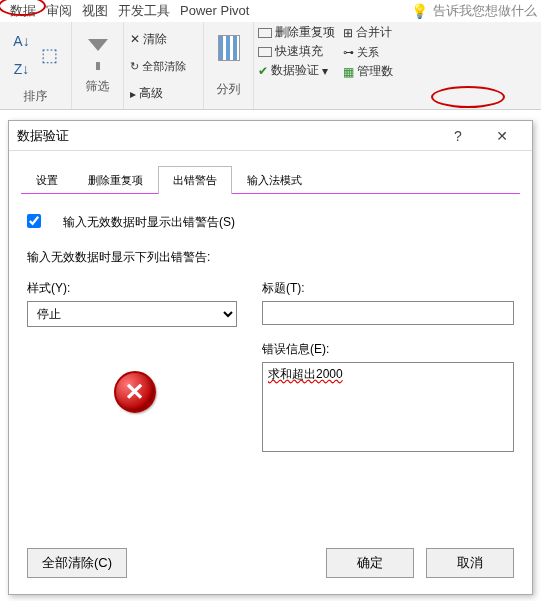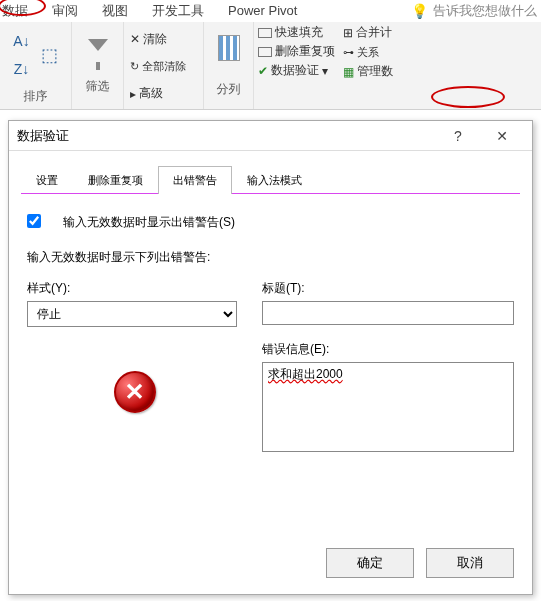--- a/index.html
+++ b/index.html
@@ -1,19 +1,19 @@
 <!DOCTYPE html>
 <html><head>
 <meta charset="utf-8">
 <style>
   * { box-sizing: border-box; margin: 0; padding: 0; }
   body { font-family: "Microsoft YaHei", "Segoe UI", sans-serif; font-size: 12px; background: #fff; width: 541px; height: 601px; overflow: hidden; position: relative; }
   
   
-  .ribbon-tabs { display: flex; align-items: center; height: 22px; padding-left: 2px; gap: 24px; background: #fff; border-bottom: 1px solid #fff; font-size: 13px; color: #444; }
+  .ribbon-tabs { display: flex; align-items: center; height: 22px; padding-left: 10px; gap: 10px; background: #fff; border-bottom: 1px solid #fff; font-size: 13px; color: #444; }
   .ribbon-tab { cursor: pointer; }
   .tell-me { color: #888; display: flex; align-items: center; gap: 4px; margin-left: auto; margin-right: 4px; }
   .bulb { color: #b0a020; font-size: 14px; }
   .red-circle-1 { position: absolute; left: -2px; top: -4px; width: 48px; height: 20px; border: 2px solid #c00; border-radius: 50%; pointer-events: none; }
 
   
   .ribbon { display: flex; height: 88px; background: #f3f3f3; border-bottom: 1px solid #d0d0d0; font-size: 12px; }
   .ribbon-group { display: flex; flex-direction: column; justify-content: space-around; align-items: center; padding: 4px 6px 2px; border-right: 1px solid #e0e0e0; }
   .rg-row { display: flex; align-items: center; gap: 4px; }
   .rg-rowv { display: flex; flex-direction: column; gap: 4px; align-items: flex-start; }
@@ -105,25 +105,25 @@
         <span>高级</span>
       </div>
   </div>
   <div class="ribbon-group" style="width:50px">
     <div class="colcol"></div>
     <div class="rg-label">分列</div>
   </div>
   <div class="data-tools">
     <div class="btn-item">
         <span class="check-line"></span>
-        <span>快速填充</span>
+        <span>删除重复项</span>
       </div>
     <div class="btn-item">
         <span class="check-line"></span>
-        <span>删除重复项</span>
+        <span>快速填充</span>
       </div>
     <div class="btn-item">
         <span style="color:#2a8a2a">✔</span>
         <span>数据验证</span>
         <span>▾</span>
       </div>
   </div>
   <div class="data-tools">
     <div class="btn-item">
         <span>⊞</span>
@@ -176,17 +176,18 @@
       <div class="fcol-right">
         <div class="fld-label">标题(T):</div>
         <input class="textinput" value="" style="">
         <div class="fld-label" style="margin-top:16px">错误信息(E):</div>
         <div style="position: relative;"><textarea style="color: transparent; caret-color: rgb(0, 0, 0);">求和超出2000</textarea><div class="red-underline" style="position: absolute; left: 6px; top: 4px; pointer-events: none; font-size: 12px;">求和超出2000</div></div>
       </div>
     </div>
   </div>
 
   <div class="buttons">
+    <button class="dlg-btn">全部清除(C)</button>
     <span class="btn-gap"></span>
     <button class="dlg-btn" style="margin-right:12px">确定</button>
     <button class="dlg-btn">取消</button>
   </div>
 </div>
 
 </body></html>

